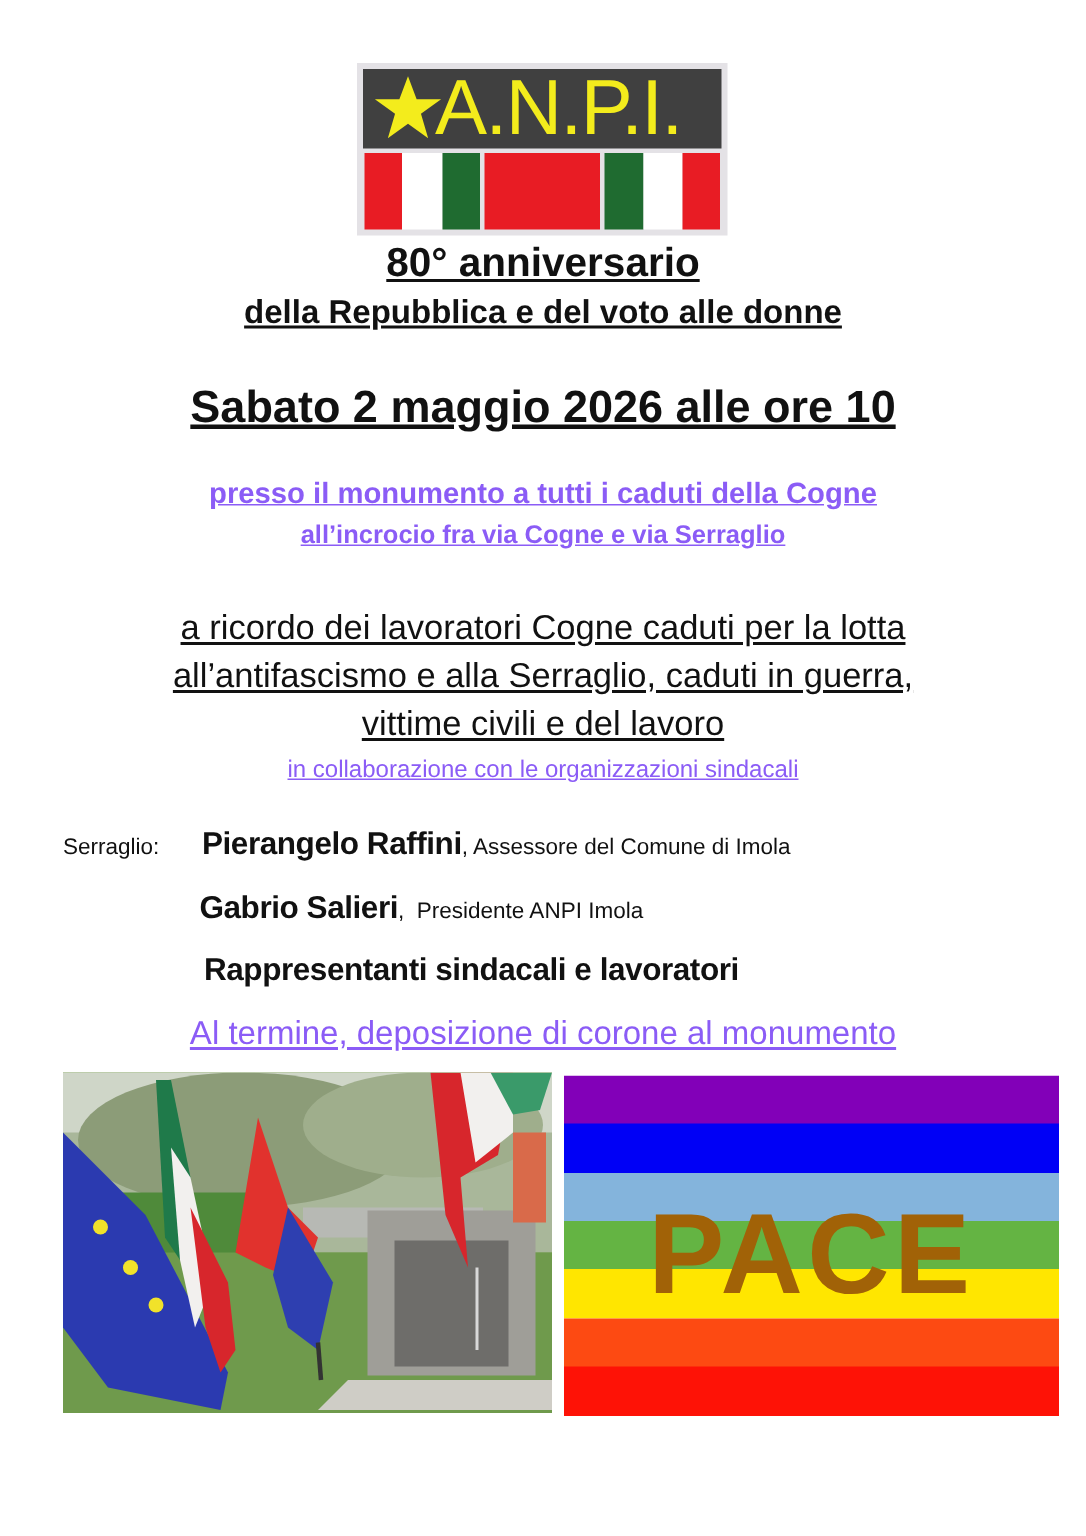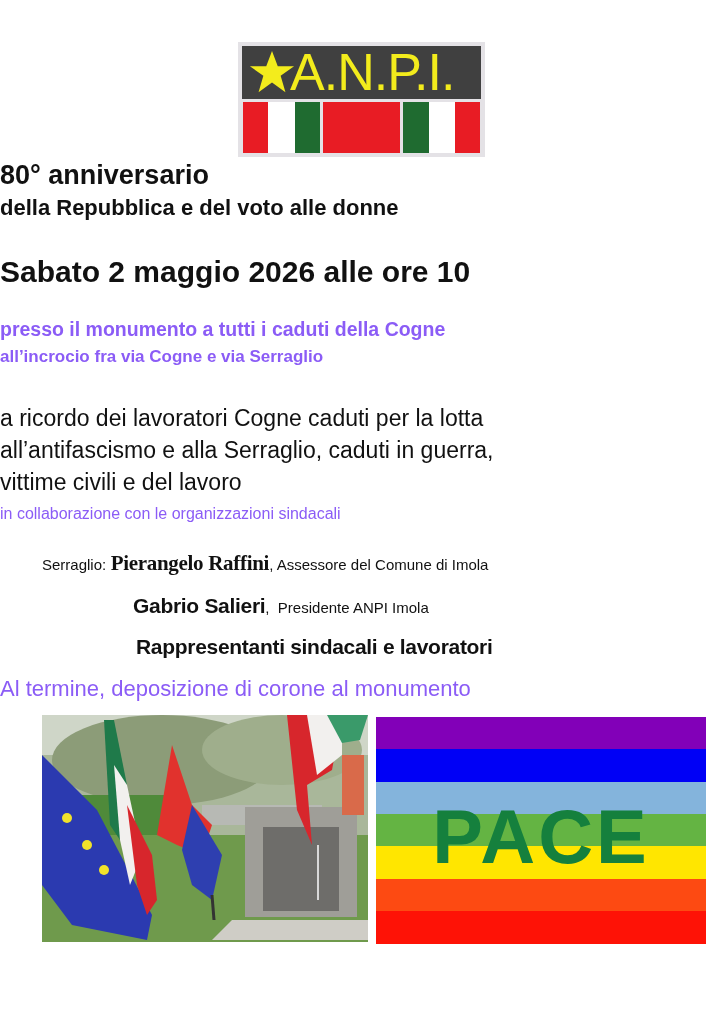--- a/index.html
+++ b/index.html
@@ -1,38 +1,38 @@
 <!DOCTYPE html>
 <html><head>
   <meta charset="utf-8">
   <style>
     html, body { margin: 0; padding: 0; }
     body {
       width: 724px; height: 1024px; background: #ffffff; position: relative;
       overflow: hidden; font-family: "Liberation Sans", sans-serif; color: #111;
     }
     .abs { position: absolute; }
-    .center { left: 0; width: 724px; text-align: left; white-space: nowrap; }
+    .center { left: 0; width: 724px; text-align: center; white-space: nowrap; text-decoration: underline; }
 
     
     #logo { left: 238px; top: 42px; width: 247px; height: 115px; background: #e4e2e6; }
     #logo-banner { left: 4px; top: 4px; width: 239px; height: 53px; background: #404040; }
     #logo-star { left: 6px; top: 2px; width: 48px; height: 48px; }
     #logo-text { left: 48px; top: -2px; font-size: 52px; color: #f3ec1c; font-weight: normal; letter-spacing: -1px; line-height: 56px; }
     .stripe { top: 60px; height: 51px; }
 
     .t-black { color: #111; }
     .t-red { color: #8b5cf6; }
     .bold { font-weight: bold; }
 
     
     #photo { left: 42px; top: 715px; width: 326px; height: 227px; overflow: hidden; background: #7fa05a; }
     #pace-flag { left: 376px; top: 717px; width: 330px; height: 227px; overflow: hidden; }
     .pace-stripe { left: 0; width: 330px; height: 33px; }
-    #pace-text { left: 0; width: 330px; top: 82px; text-align: center; font-size: 76px; font-weight: bold; color: #15803d; letter-spacing: 3px; line-height: 76px; }
+    #pace-text { left: 0; width: 330px; top: 82px; text-align: center; font-size: 76px; font-weight: bold; color: #a16207; letter-spacing: 3px; line-height: 76px; }
   </style>
 </head>
 <body>
 
 <div id="logo" class="abs">
   <div id="logo-banner" class="abs">
     <svg id="logo-star" class="abs" viewBox="0 0 50 50">
       <polygon points="25,3 31,19 48,19 34,29 39,46 25,36 11,46 16,29 2,19 19,19" fill="#f3ec1c"></polygon>
     </svg>
     <div id="logo-text" class="abs">A.N.P.I.</div>
@@ -54,21 +54,21 @@
 <div class="abs center bold t-red" style="top:316px;font-size:19.5px;line-height:26px;">presso il monumento a tutti i caduti della Cogne</div>
 <div class="abs center bold t-red" style="top:344px;font-size:17px;line-height:26px;">all’incrocio fra via Cogne e via Serraglio</div>
 
 <div class="abs center t-black" style="top:402px;font-size:23px;line-height:32px;">a ricordo dei lavoratori Cogne caduti per la lotta</div>
 <div class="abs center t-black" style="top:434px;font-size:23px;line-height:32px;">all’antifascismo e alla Serraglio, caduti in guerra,</div>
 <div class="abs center t-black" style="top:466px;font-size:23px;line-height:32px;">vittime civili e del lavoro</div>
 <div class="abs center t-red" style="top:502px;font-size:16px;line-height:24px;">in collaborazione con le organizzazioni sindacali</div>
 
 <div class="abs t-black" style="left:42px;top:548px;white-space:nowrap;line-height:30px;">
   <span style="font-size:15px;">Serraglio:</span>
-  <span style="font-size:21px;font-weight:bold;margin-left:0;letter-spacing:-0.3px;font-family:Liberation Serif, serif;">Pierangelo Raffini</span><span style="font-size:15px;">, Assessore del Comune di Imola</span>
+  <span style="font-size:21px;font-weight:bold;margin-left:24px;letter-spacing:-0.3px;">Pierangelo Raffini</span><span style="font-size:15px;">, Assessore del Comune di Imola</span>
 </div>
 <div class="abs t-black" style="left:133px;top:591px;white-space:nowrap;line-height:30px;">
   <span style="font-size:21px;font-weight:bold;letter-spacing:-0.3px;">Gabrio Salieri</span><span style="font-size:15px;white-space:pre;">,  Presidente ANPI Imola</span>
 </div>
 <div class="abs t-black" style="left:136px;top:632px;white-space:nowrap;font-size:21px;font-weight:bold;line-height:30px;letter-spacing:-0.3px;">Rappresentanti sindacali e lavoratori</div>
 
 <div class="abs center t-red" style="top:673px;font-size:22px;line-height:32px;">Al termine, deposizione di corone al monumento</div>
 
 <div id="photo" class="abs">
   <svg width="326" height="227" viewBox="0 0 326 227">

